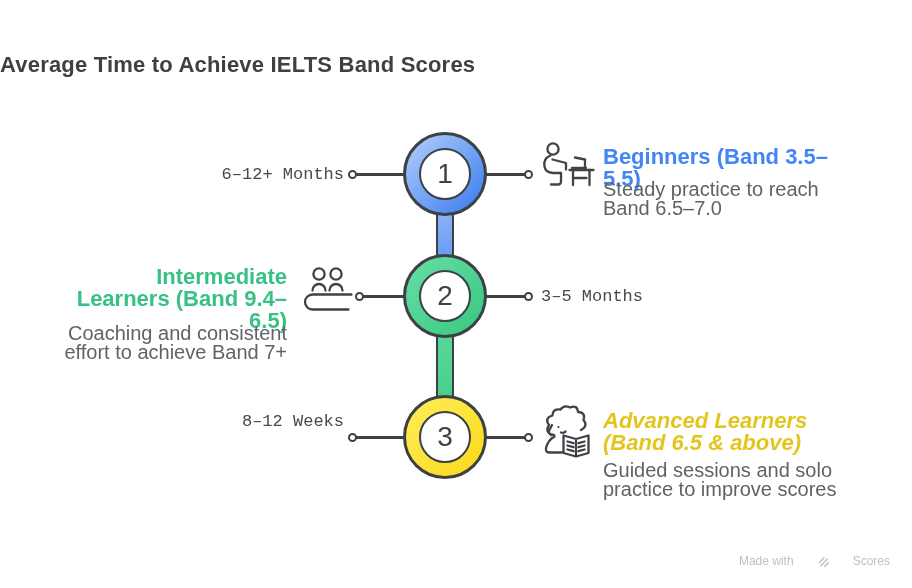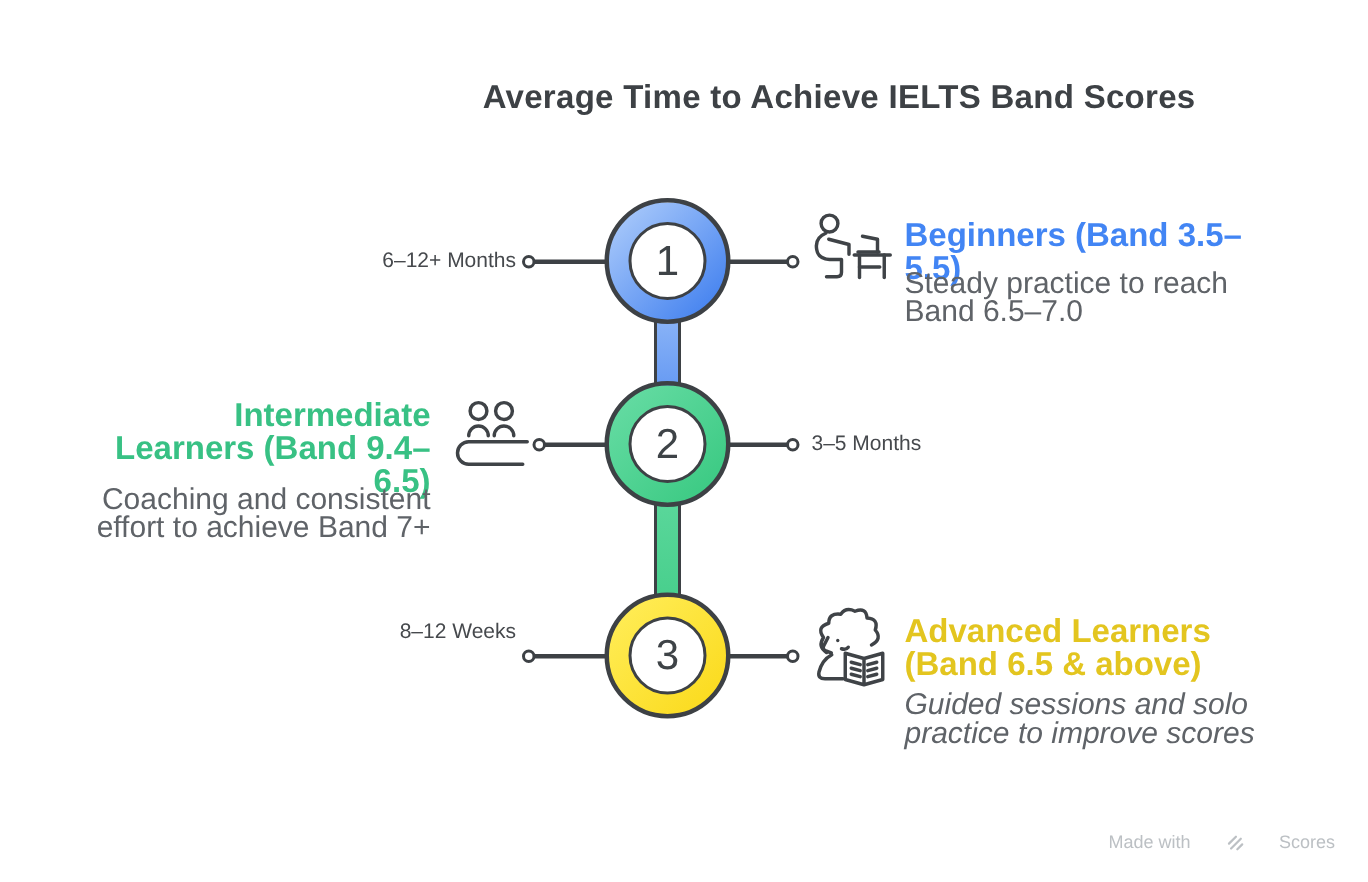--- a/index.html
+++ b/index.html
@@ -1,21 +1,21 @@
 <!DOCTYPE html>
 <html><head>
 <meta charset="utf-8">
 <style>
   html,body{margin:0;padding:0;background:#ffffff;}
   .canvas{
     position:relative;width:912px;height:588px;background:#ffffff;overflow:hidden;
     font-family:"Liberation Sans", sans-serif;
   }
   .title{
-    position:absolute;left:0;top:52px;width:797px;text-align:right;
+    position:absolute;left:0;top:52px;width:797px;text-align:left;
     font-size:22px;font-weight:700;color:#3d4145;letter-spacing:.2px;margin:0;
   }
   
   .bar{position:absolute;left:436px;width:18px;border:2.5px solid #3d4145;box-sizing:border-box;z-index:1;}
   .bar-1{top:174px;height:122px;}
   .bar-2{top:296px;height:141px;}
   
   .circle{
     position:absolute;left:403px;width:84px;height:84px;border-radius:50%;
     border:3px solid #3d4145;box-sizing:border-box;z-index:3;
@@ -25,21 +25,21 @@
     width:52px;height:52px;border-radius:50%;background:#fff;border:2.5px solid #3d4145;
     box-sizing:border-box;display:flex;align-items:center;justify-content:center;
     font-size:28px;color:#3e4347;
   }
   .c1{top:132px;} .c2{top:254px;} .c3{top:395px;}
   
   .hline{position:absolute;height:2.5px;background:#3d4145;z-index:0;}
   .dot{position:absolute;width:9px;height:9px;border-radius:50%;background:#fff;
        border:2.5px solid #3d4145;box-sizing:border-box;z-index:2;}
   
-  .duration{position:absolute;font-size:14px;color:#46494d;white-space:nowrap;}
+  .duration{position:absolute;font-size:17px;color:#46494d;white-space:nowrap;font-family:Liberation Mono, monospace;}
   
   .heading{position:absolute;font-size:22px;font-weight:700;line-height:22px;}
   .desc{position:absolute;font-size:20px;line-height:19px;color:#5f6368;}
   .right-align{text-align:right;}
   
   .icon{position:absolute;z-index:2;}
   .icon svg{stroke:#3f4347;fill:none;stroke-width:2.3;stroke-linecap:round;stroke-linejoin:round;}
   
   .watermark{
     position:absolute;right:22px;bottom:20px;display:flex;align-items:center;gap:23px;
@@ -120,22 +120,22 @@
       <path d="M15 33 q-6 -4 -2 -10 q-5 -7 3.5 -9.5 q0 -7 8 -6 q3.5 -5 9.5 -2 q7.5 -3 8 4.5 q8 0.5 5.5 8 q5 6 -2.5 10"></path>
       <path d="M16 23 l-2.8 5.5 q-1.2 2.5 1.5 3.5 l3.5 1.2"></path>
       <circle cx="22.5" cy="25" r="1.1" fill="#3f4347" stroke="none"></circle>
       <path d="M25 30.5 q3 1 4.5 -1"></path>
       <path d="M18.5 34.5 Q12 38 10 46 Q9 50.5 14 50.5 L26 50.5"></path>
       <path d="M40 37 L27.5 33.5 V51 L40 54.5 L52.5 51 V33.5 L40 37 V54.5"></path>
       <path d="M31.5 39.5 l6 1.6 M31.5 43.5 l6 1.6 M31.5 47.5 l6 1.6"></path>
       <path d="M48.5 39.5 l-6 1.6 M48.5 43.5 l-6 1.6 M48.5 47.5 l-6 1.6"></path>
     </svg>
   </div>
-  <div class="heading" style="left: 603px; top: 410px; width: 230px; color: rgb(227, 197, 31);">Advanced Learners (Band 6.5 &amp; above)</div>
-  <div class="desc" style="left:603px;top:461px;width:240px;font-style:italic;">Guided sessions and solo practice to improve scores</div>
+  <div class="heading" style="left: 603px; top: 410px; width: 230px; color: rgb(227, 197, 31); font-style: italic;">Advanced Learners (Band 6.5 &amp; above)</div>
+  <div class="desc" style="left:603px;top:461px;width:240px;">Guided sessions and solo practice to improve scores</div>
 
   <div class="watermark">
     <span>Made with</span>
     <span style="display:inline-flex;">
       <svg width="13" height="13" viewBox="0 0 14 14">
         <path d="M2.5 8 L7.5 3"></path>
         <path d="M4 11.5 L11 4.5"></path>
         <path d="M8.5 12 L12 8.5"></path>
       </svg>
     </span>

